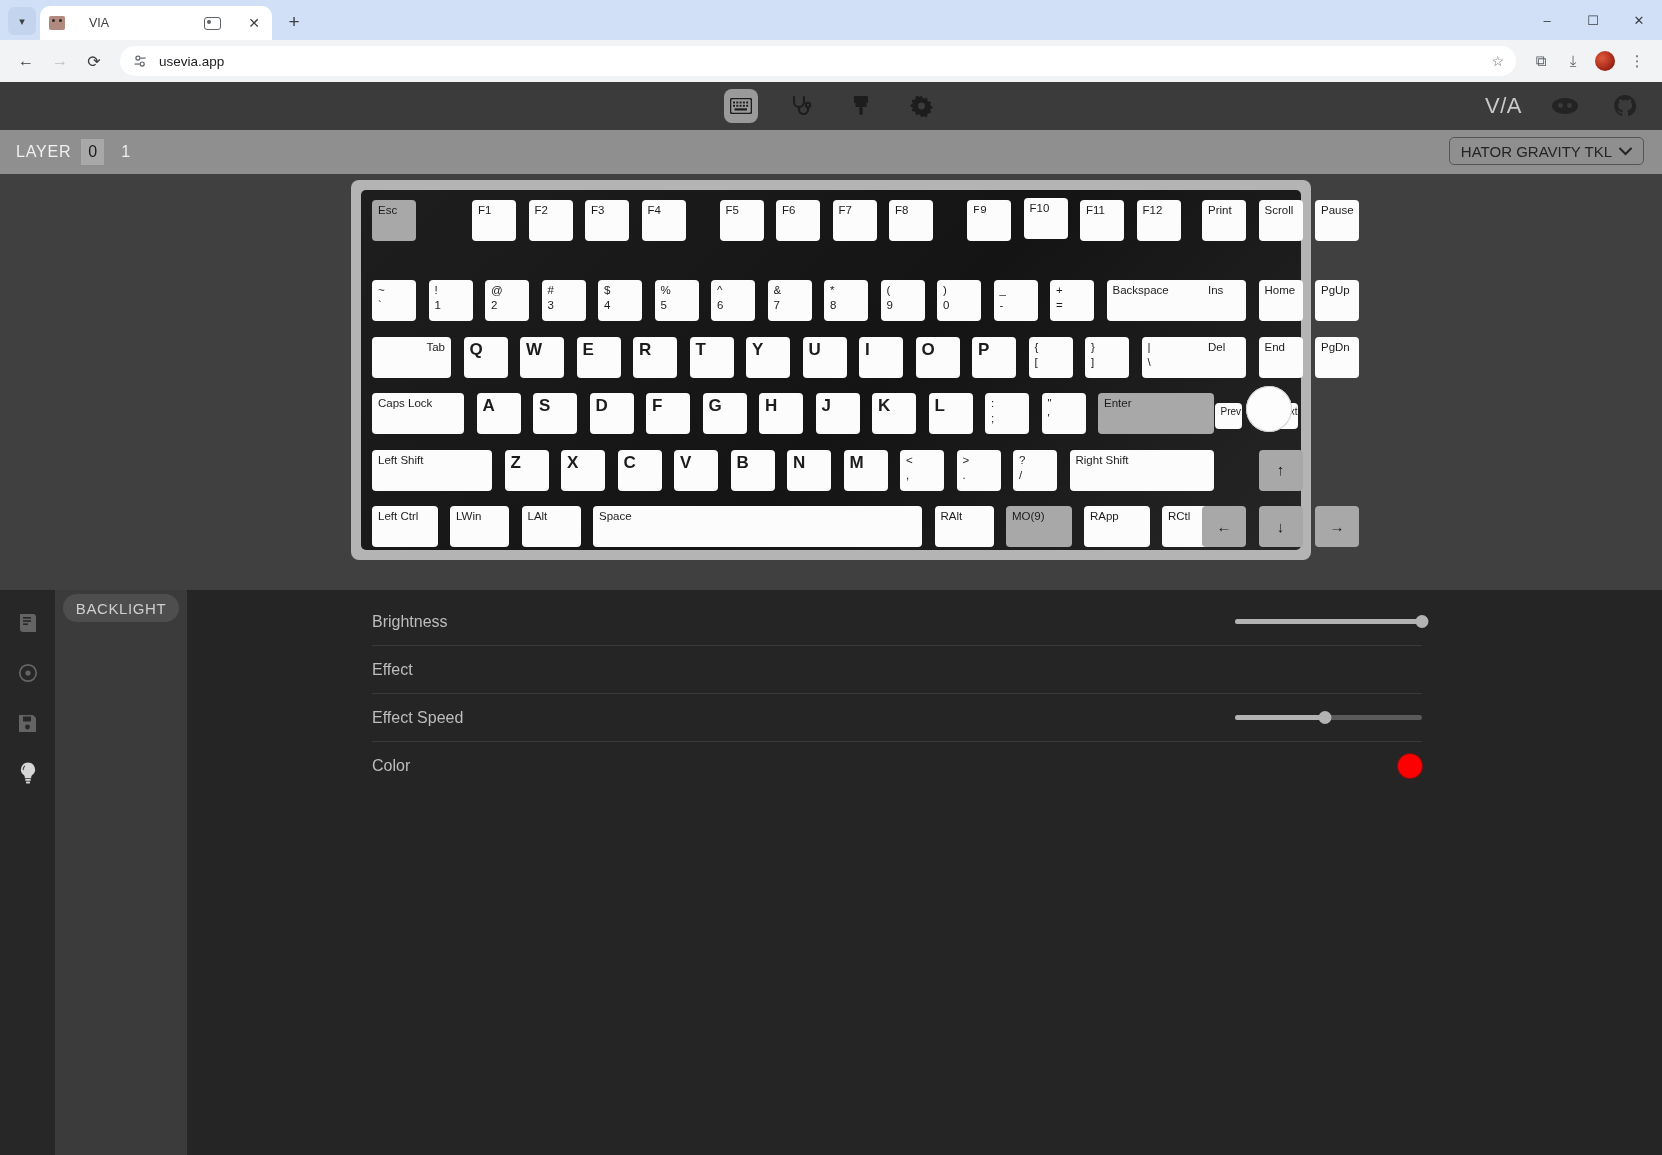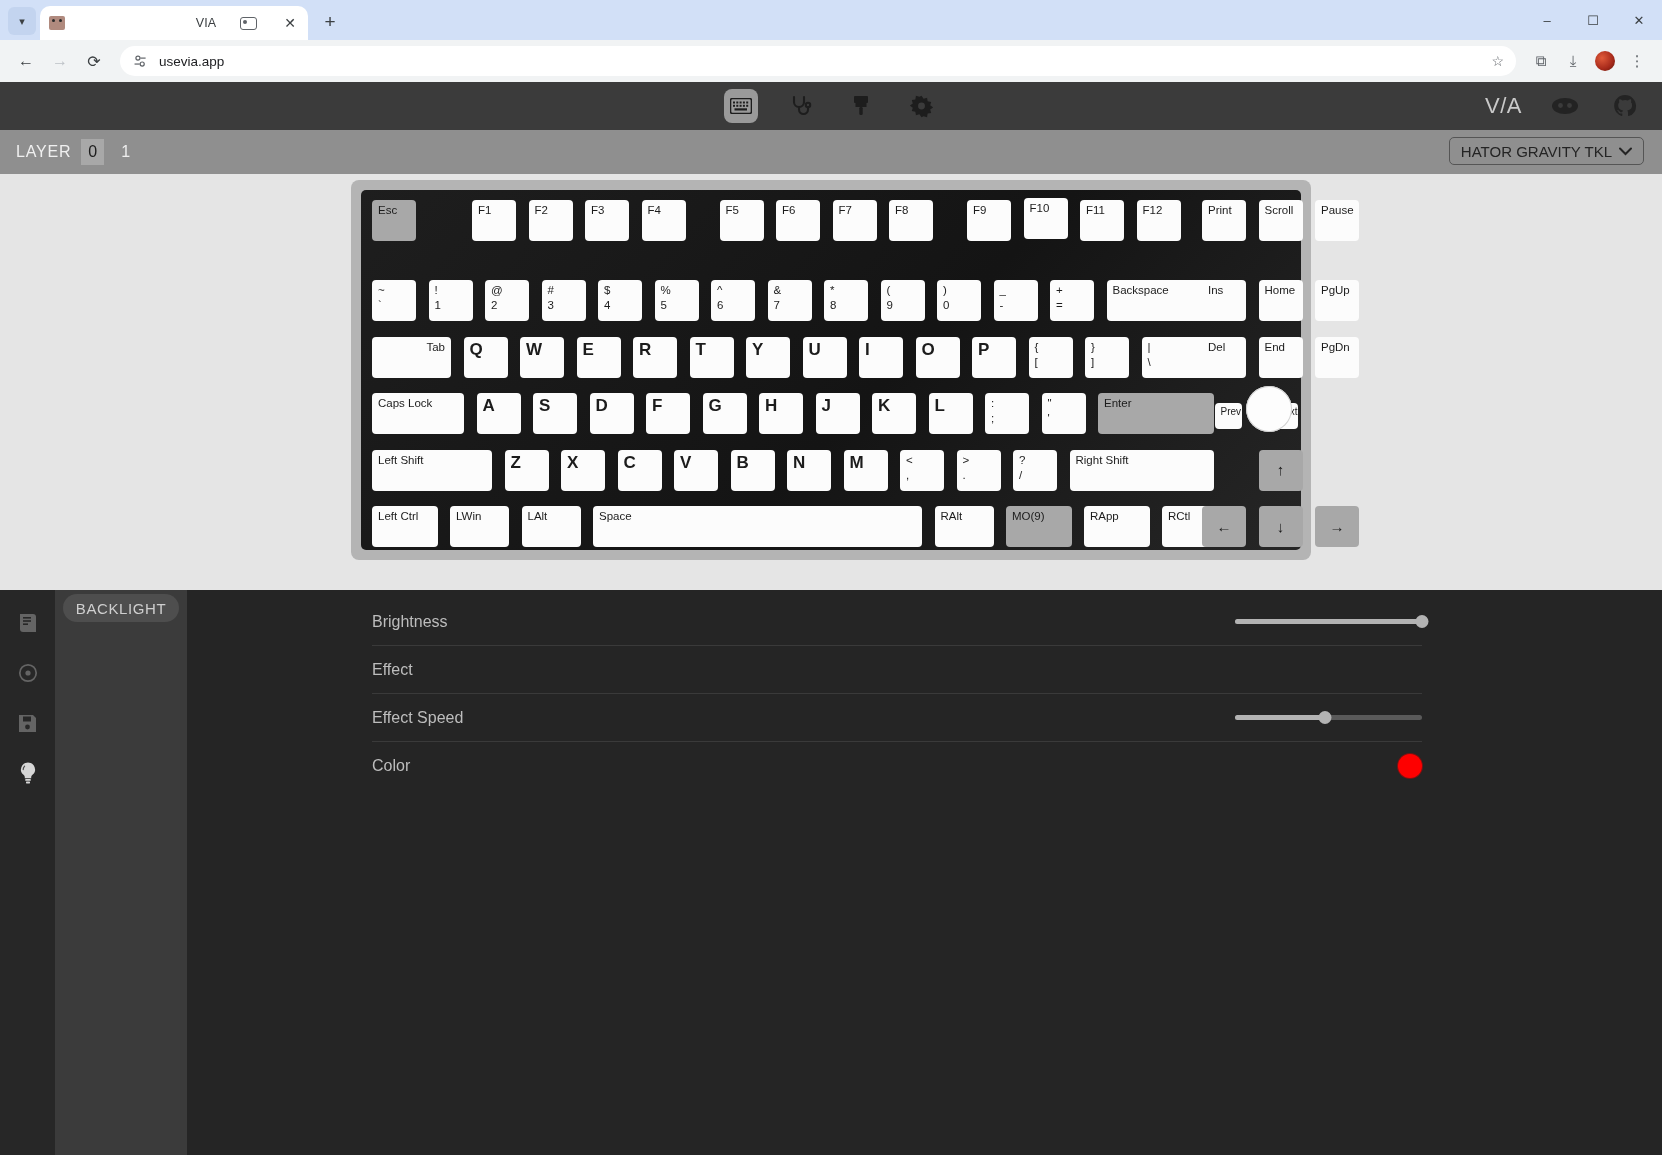--- a/index.html
+++ b/index.html
@@ -16,22 +16,22 @@
     height: 40px; background: #d2e0f7; display: flex; align-items: flex-end;
     padding-left: 4px; position: relative; flex: none;
   }
   .tabstrip-spacer { flex: 1; }
   .tab-chevron {
     width: 28px; height: 28px; margin: 0 4px 5px 4px; border-radius: 6px;
     background: #c3d4ef; display: flex; align-items: center; justify-content: center;
     color: #3c4043; font-size: 11px; flex: none;
   }
   .tab {
-    height: 34px; width: 268px; background: #fff; border-radius: 10px 10px 0 0;
-    display: flex; align-items: center; padding: 0 9px; gap: 24px; flex: none; text-align: right;
+    height: 34px; width: 232px; background: #fff; border-radius: 10px 10px 0 0;
+    display: flex; align-items: center; padding: 0 9px; gap: 24px; flex: none;
   }
   .tab-favicon {
     width: 16px; height: 14px; background: #b08a7e; border-radius: 2px;
     position: relative; flex: none;
   }
   .tab-favicon::before, .tab-favicon::after {
     content: ""; position: absolute; width: 3px; height: 3px; background: #2b2b2b;
     border-radius: 50%; top: 3px;
   }
   .tab-favicon::before { left: 3px; }
@@ -98,21 +98,21 @@
     font-size: 16px; color: #eee; padding: 0 7px;
   }
   .layer-num.sel { background: #a8a8a8; color: #1d1d1d; }
   .kb-select {
     position: absolute; right: 18px; top: 7px; height: 28px;
     border: 1px solid #555; border-radius: 5px; background: #8f8f8f;
     display: flex; align-items: center; gap: 7px; padding: 0 11px;
     font-size: 15px; color: #242424;
   }
 
-  .kb-stage { flex: none; height: 416px; background: #e5e5e5; display: flex;
+  .kb-stage { flex: none; height: 416px; background: #404040; display: flex;
     justify-content: center; padding-top: 6px; position: relative; }
   .kb-outer {
     width: 960px; height: 380px; background: #b4b4b4; border-radius: 8px; padding: 10px;
   }
   .kb-inner {
     width: 100%; height: 100%; border-radius: 5px;
     background: linear-gradient(135deg, #1e1e1e 0%, #141414 55%, #262626 100%);
     position: relative;
   }
 
@@ -342,21 +342,21 @@
               <div class="cap">
                 <div class="lbl">F7</div>
               </div>
             </div>
             <div class="key" style="left: 527px; top: 10px; width: 46px; height: 46px;">
               <div class="base"></div>
               <div class="cap">
                 <div class="lbl">F8</div>
               </div>
             </div>
-            <div class="key" style="left: 605px; top: 10px; width: 46px; height: 46px;">
+            <div class="key" style="left: 605px; top: 10px; width: 46px; height: 46px; font-family: Liberation Mono, monospace;">
               <div class="base"></div>
               <div class="cap">
                 <div class="lbl">F9</div>
               </div>
             </div>
             <div class="key" style="left: 661.5px; top: 8px; width: 46px; height: 46px; text-decoration: underline;">
               <div class="base"></div>
               <div class="cap">
                 <div class="lbl">F10</div>
               </div>

